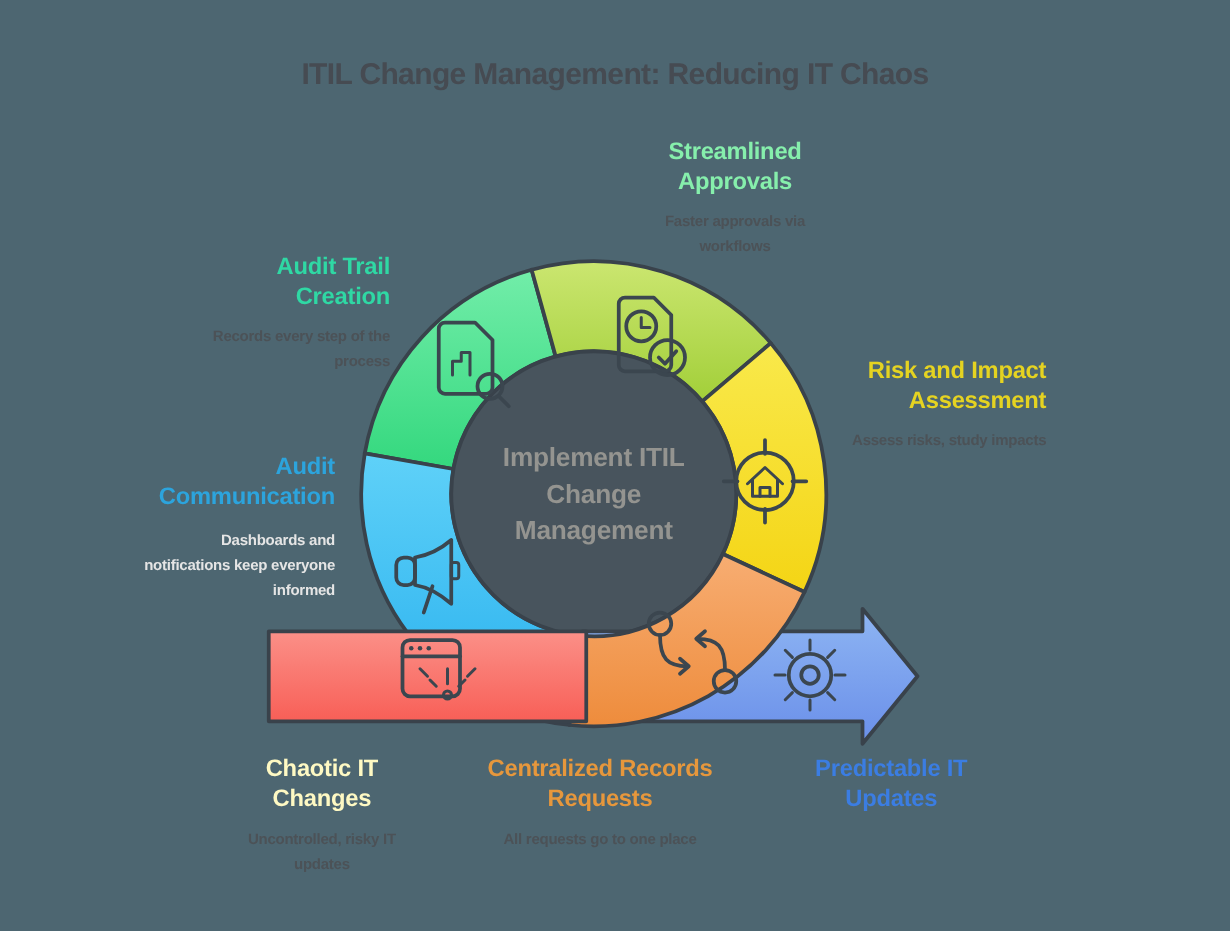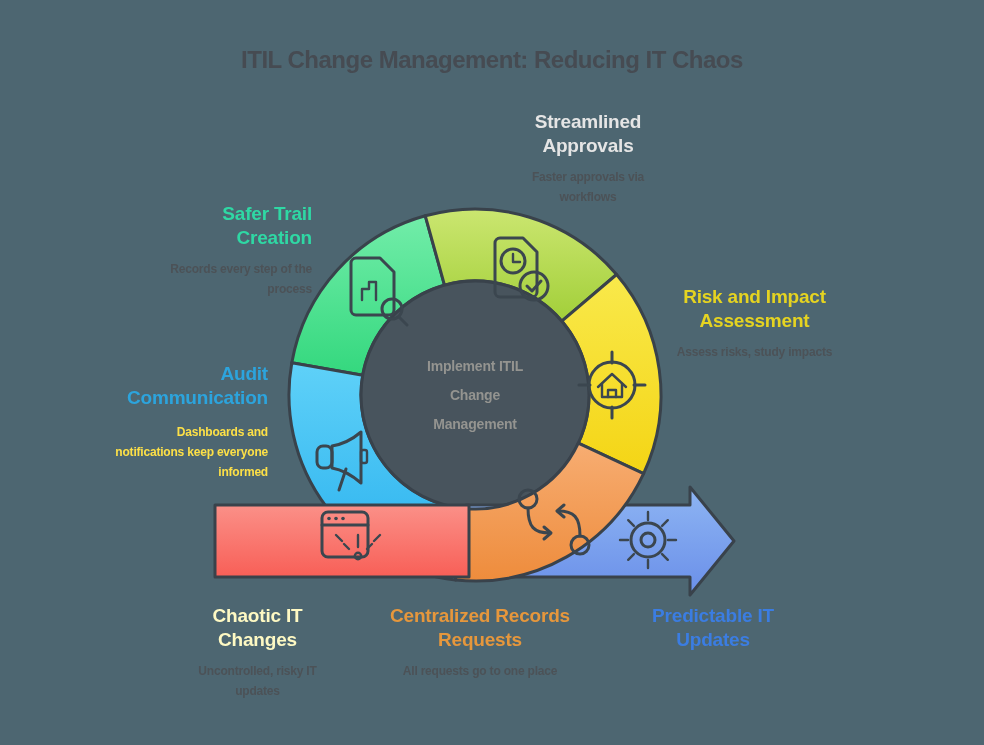--- a/index.html
+++ b/index.html
@@ -16,26 +16,26 @@
 
   .callout { position:absolute; }
   .callout-title {
     font-size:19px; font-weight:bold; line-height:24px; letter-spacing:-0.2px;
   }
   .callout-desc {
     margin-top:9px; font-size:12px; font-weight:bold; line-height:20px;
     color:#4c5257; letter-spacing:-0.2px;
   }
   .align-r { text-align:right; }
-  .align-l { text-align:center; }
+  .align-l { text-align:right; }
   .align-c { text-align:center; }
 
   .center-text {
     position:absolute; left:365px; top:352px; width:220px;
-    text-align:center; font-size:14px; font-weight:bold; line-height:29px;
+    text-align:center; font-size:21px; font-weight:bold; line-height:29px;
     letter-spacing:-0.2px; white-space:pre-line; color:#949490;
   }
 
   
   .seg, .band { stroke:#39424b; stroke-width:3; stroke-linejoin:round; }
   .hole { stroke:#39424b; stroke-width:3; }
   .ic { fill:none; stroke:#3b464f; stroke-width:3; stroke-linecap:round; stroke-linejoin:round; }
   .ic-thin { fill:none; stroke:#3b464f; stroke-width:2.4; stroke-linecap:round; stroke-linejoin:round; }
   .ic-fill { fill:#3b464f; stroke:none; }
 </style>
@@ -149,37 +149,37 @@
     </g>
   </svg>
 
   <div class="page-title" style="color: rgb(70, 75, 82);">ITIL Change Management: Reducing IT Chaos</div>
 
   <div class="center-text" style="color: rgb(148, 148, 144);">Implement ITIL
 Change
 Management</div>
 
   <div class="callout align-c" style="left:513px; top:110px; width:150px;">
-    <div class="callout-title" style="color: #e5e5e5;">Streamlined Approvals</div>
+    <div class="callout-title" style="color: #86efac;">Streamlined Approvals</div>
     <div class="callout-desc" style="color: rgb(76, 82, 87);">Faster approvals via workflows</div>
   </div>
 
   <div class="callout align-r" style="left:150px; top:202px; width:162px;">
-    <div class="callout-title" style="color: rgb(47, 216, 164);">Safer Trail Creation</div>
+    <div class="callout-title" style="color: rgb(47, 216, 164);">Audit Trail Creation</div>
     <div class="callout-desc" style="color: rgb(76, 82, 87);">Records every step of the process</div>
   </div>
 
   <div class="callout align-l" style="left:672px; top:285px; width:165px;">
     <div class="callout-title" style="color: rgb(229, 211, 33);">Risk and Impact Assessment</div>
     <div class="callout-desc" style="color: rgb(76, 82, 87);">Assess risks, study impacts</div>
   </div>
 
   <div class="callout align-r" style="left:108px; top:362px; width:160px;">
     <div class="callout-title" style="color: rgb(44, 164, 221);">Audit Communication</div>
-    <div class="callout-desc" style="color: #fde047; margin-top: 12px;">Dashboards and notifications keep everyone informed</div>
+    <div class="callout-desc" style="color: #e5e5e5; margin-top: 12px;">Dashboards and notifications keep everyone informed</div>
   </div>
 
   <div class="callout align-c" style="left:175px; top:604px; width:165px;">
     <div class="callout-title" style="color: #fef9c3;">Chaotic IT Changes</div>
     <div class="callout-desc" style="color: rgb(76, 82, 87);">Uncontrolled, risky IT updates</div>
   </div>
 
   <div class="callout align-c" style="left:390px; top:604px; width:180px;">
     <div class="callout-title" style="color: rgb(230, 151, 60);">Centralized Records Requests</div>
     <div class="callout-desc" style="color: rgb(76, 82, 87);">All requests go to one place</div>

